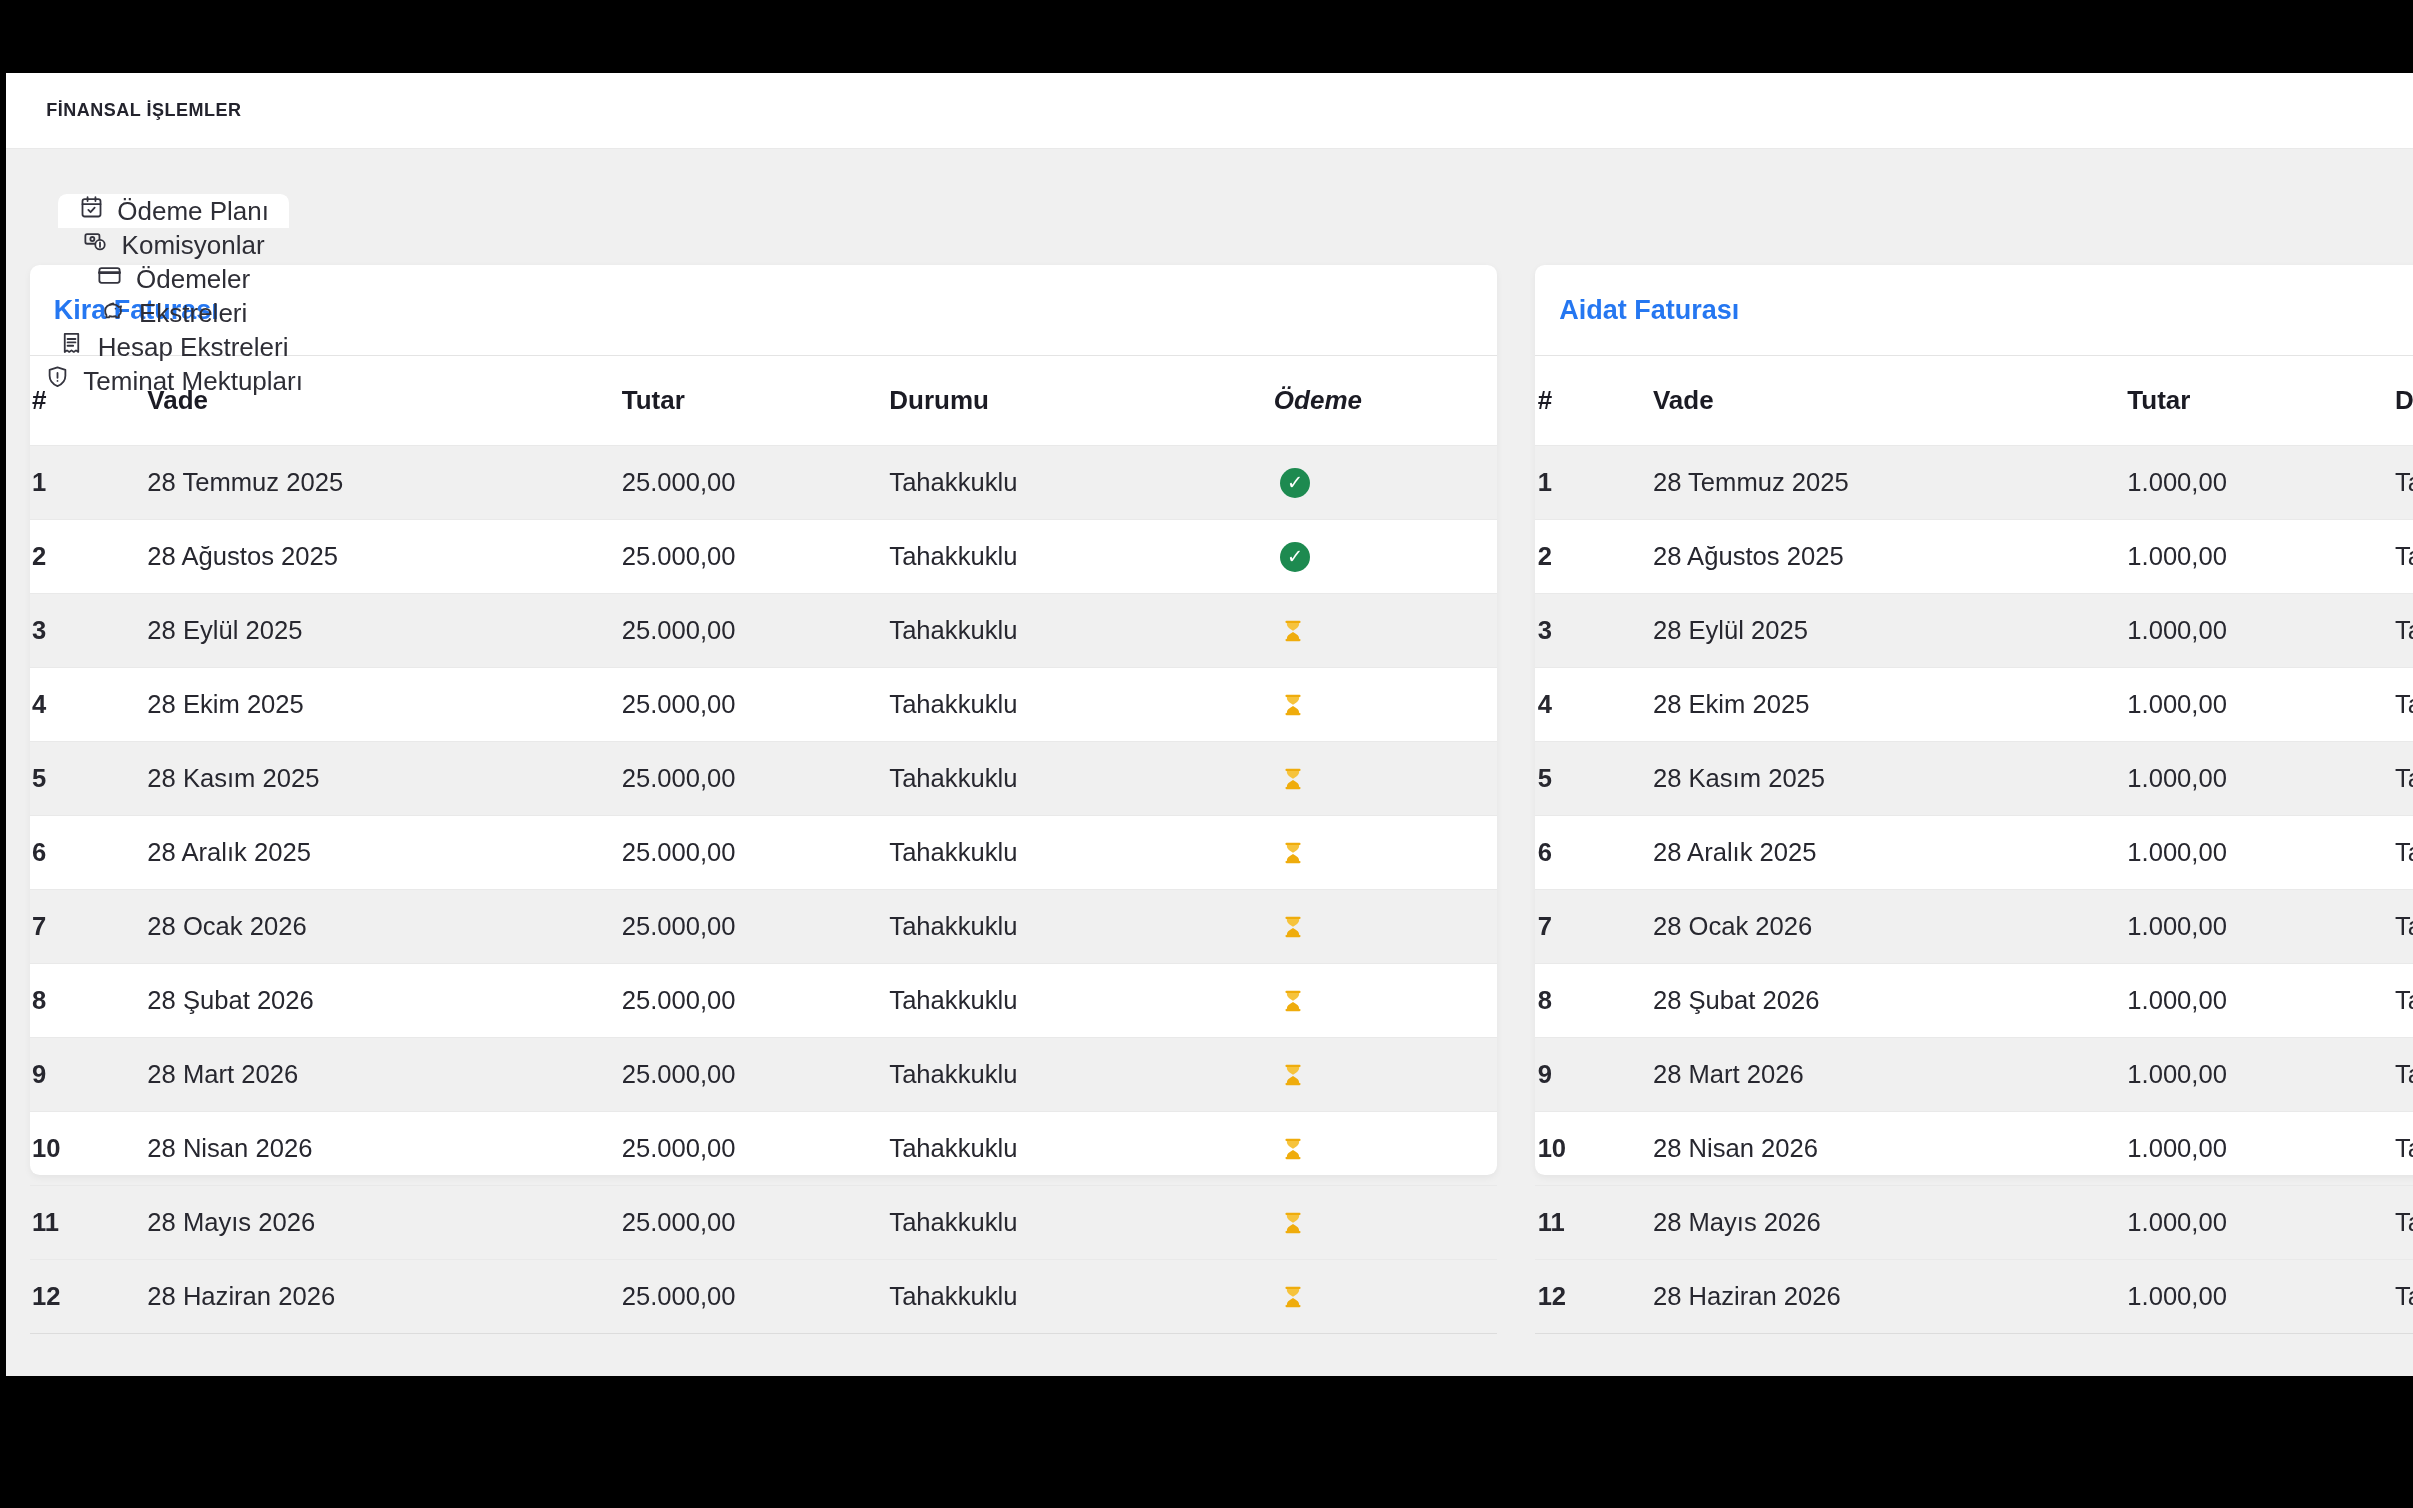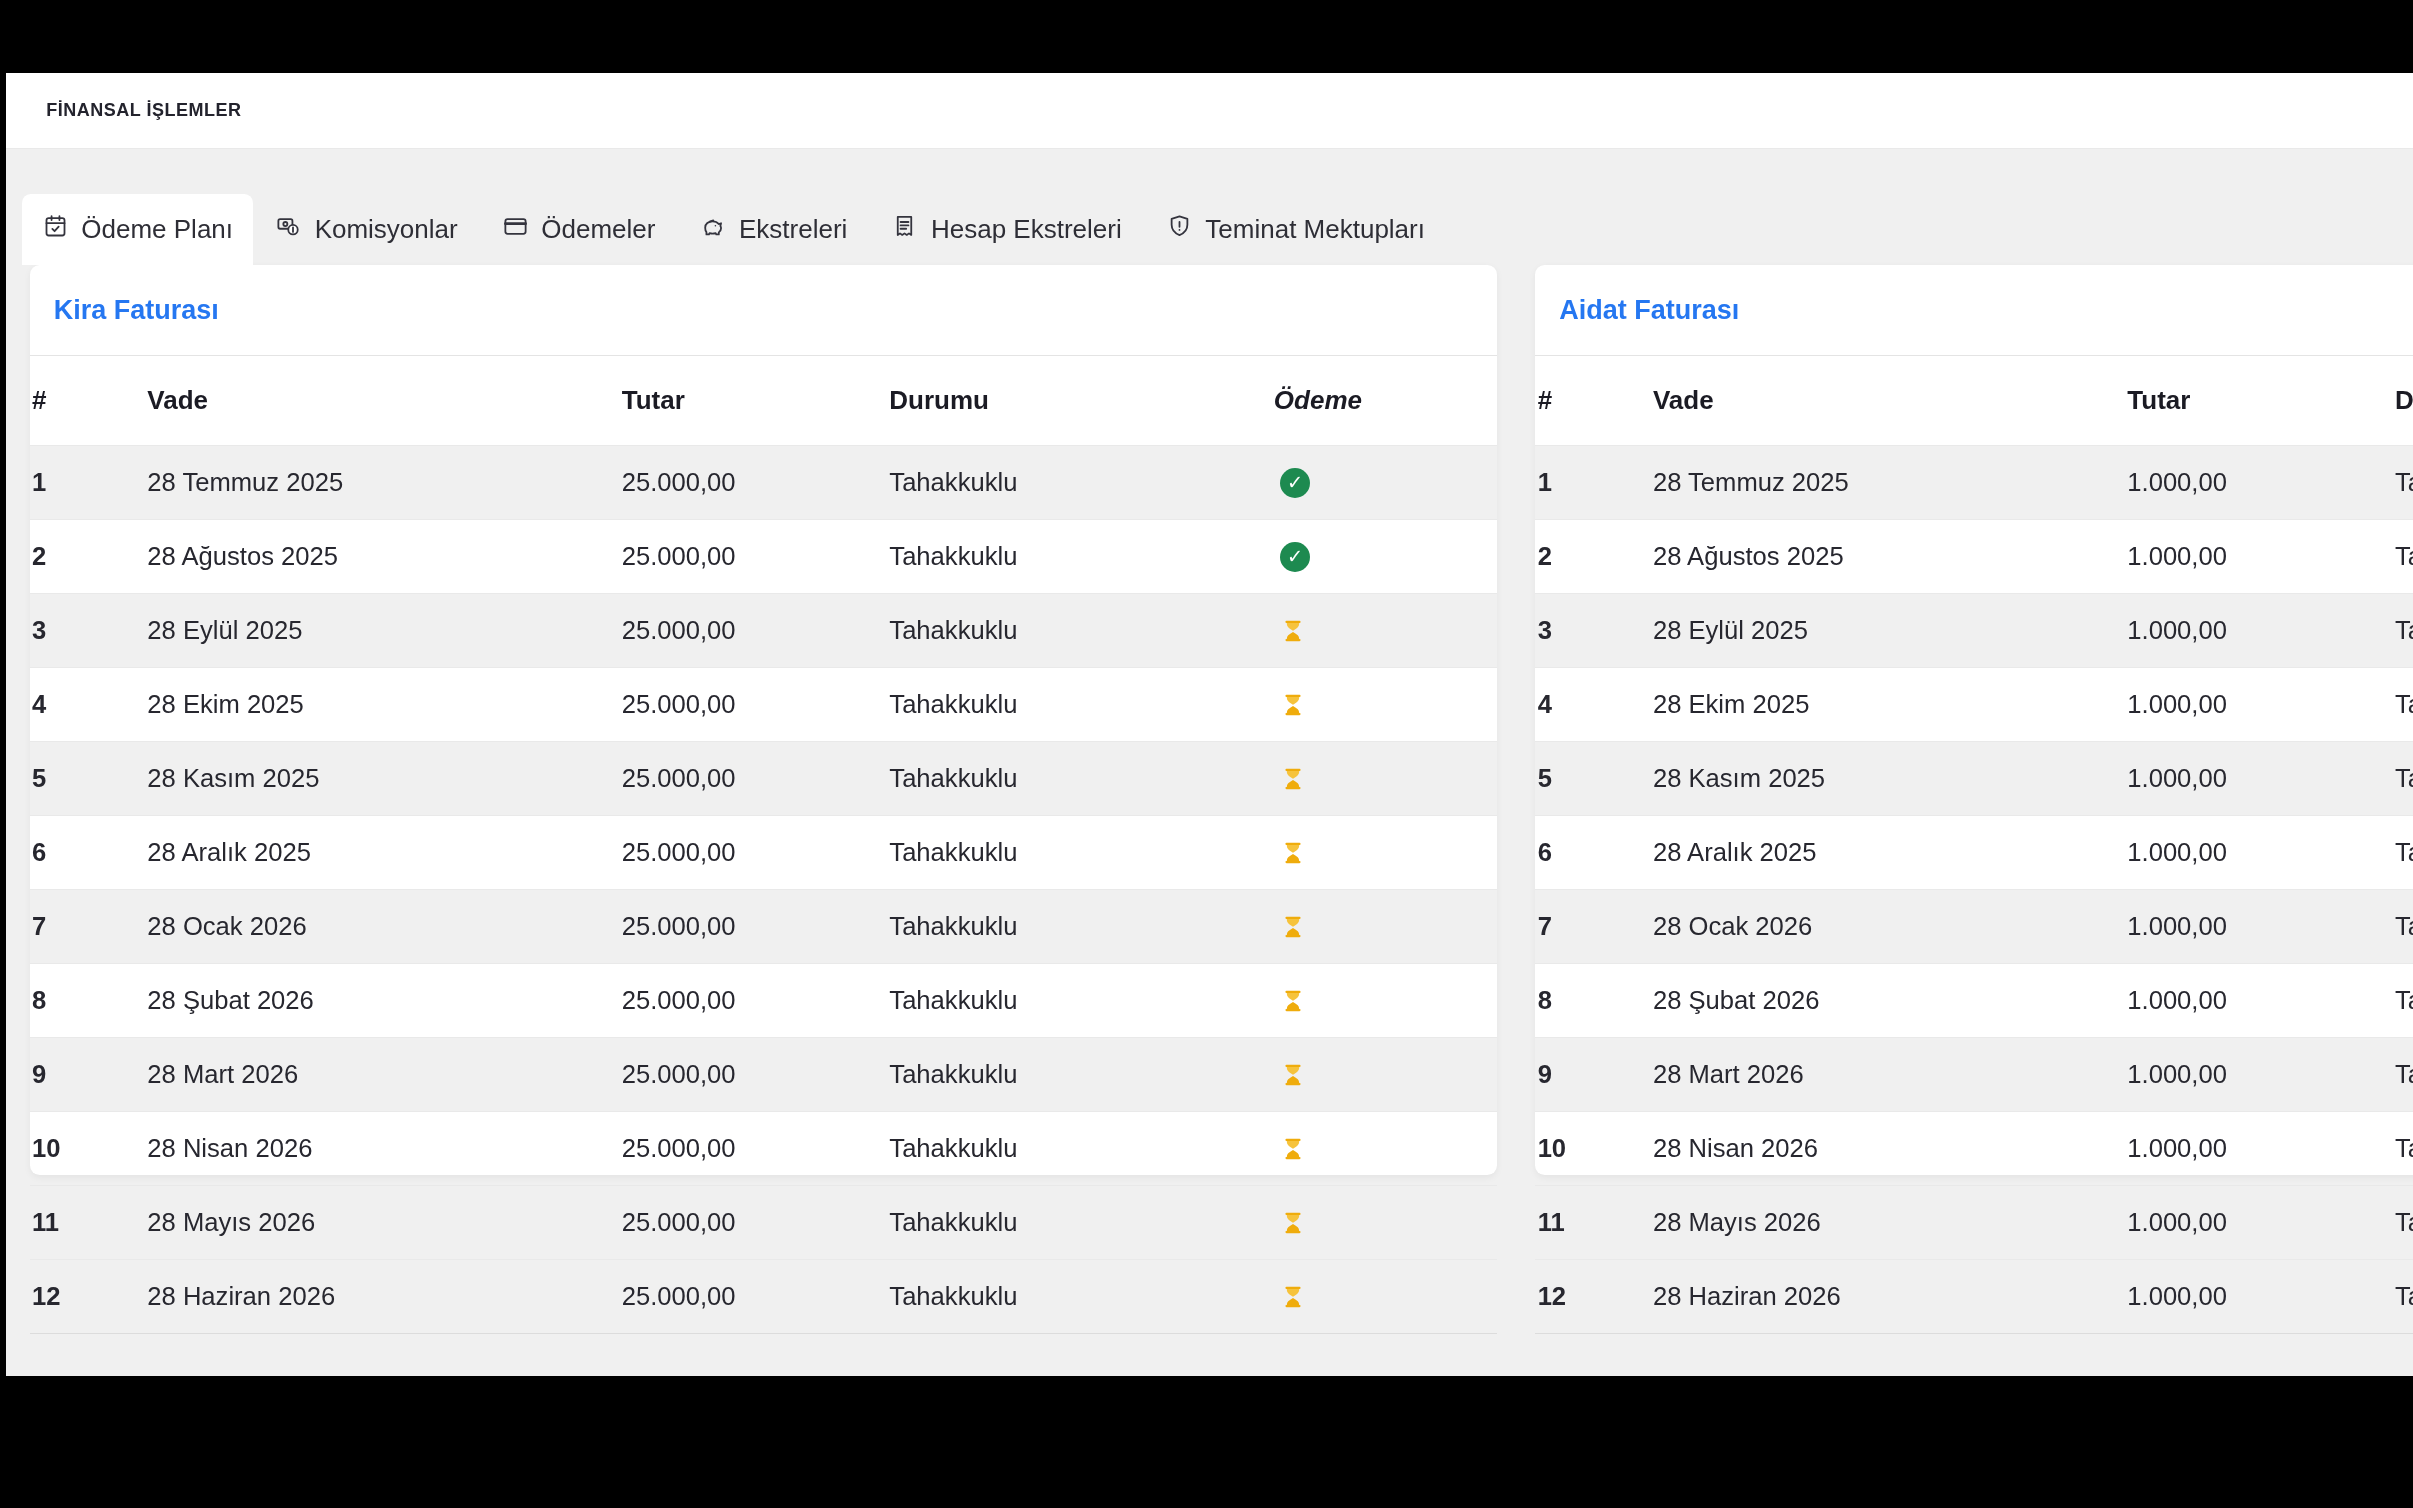--- a/index.html
+++ b/index.html
@@ -7,21 +7,21 @@
        font-family:"Liberation Sans",sans-serif;}
   .screen{position:absolute;left:6.3px;top:73px;width:3004px;height:1303px;background:#f0f0f0;overflow:hidden;}
 
   
   .topbar{position:absolute;left:0;top:0;width:100%;height:76px;background:#fff;
           border-bottom:1px solid #e9e9e9;display:flex;align-items:center;justify-content:space-between;
           box-sizing:border-box;padding:0 21px 0 40px;}
   .page-title{font-size:18px;font-weight:700;color:#23232d;letter-spacing:0.5px;}
 
   
-  .tabs{position:absolute;left:15.4px;top:121px;height:71px;display:flex;align-items:center;z-index:5;}
+  .tabs{position:absolute;left:15.4px;top:121px;height:71px;display:flex;align-items:center;z-index:5;flex-direction:column;}
   .tab{display:flex;align-items:center;gap:12.6px;padding:0 22px;height:100%;font-size:26px;
        color:#2e2e36;cursor:pointer;white-space:nowrap;}
   .tab.active{background:#fff;border-radius:8.7px 8.7px 0 0;padding:0 20px;}
   .tab svg{width:27px;height:27px;stroke:#34343e;fill:none;stroke-width:1.6;stroke-linecap:round;stroke-linejoin:round;}
 
   
   .card{position:absolute;top:192px;width:1467px;height:910px;background:#fff;border-radius:9.7px;
         box-shadow:0 2.4px 7.7px rgba(0,0,0,.05);z-index:4;margin-left:8px;}
   .card.left{left:15.4px;} .card.right{left:1521px;}
   .card-head{height:91px;border-bottom:1.4px solid #e4e4e4;display:flex;align-items:center;box-sizing:border-box;}

